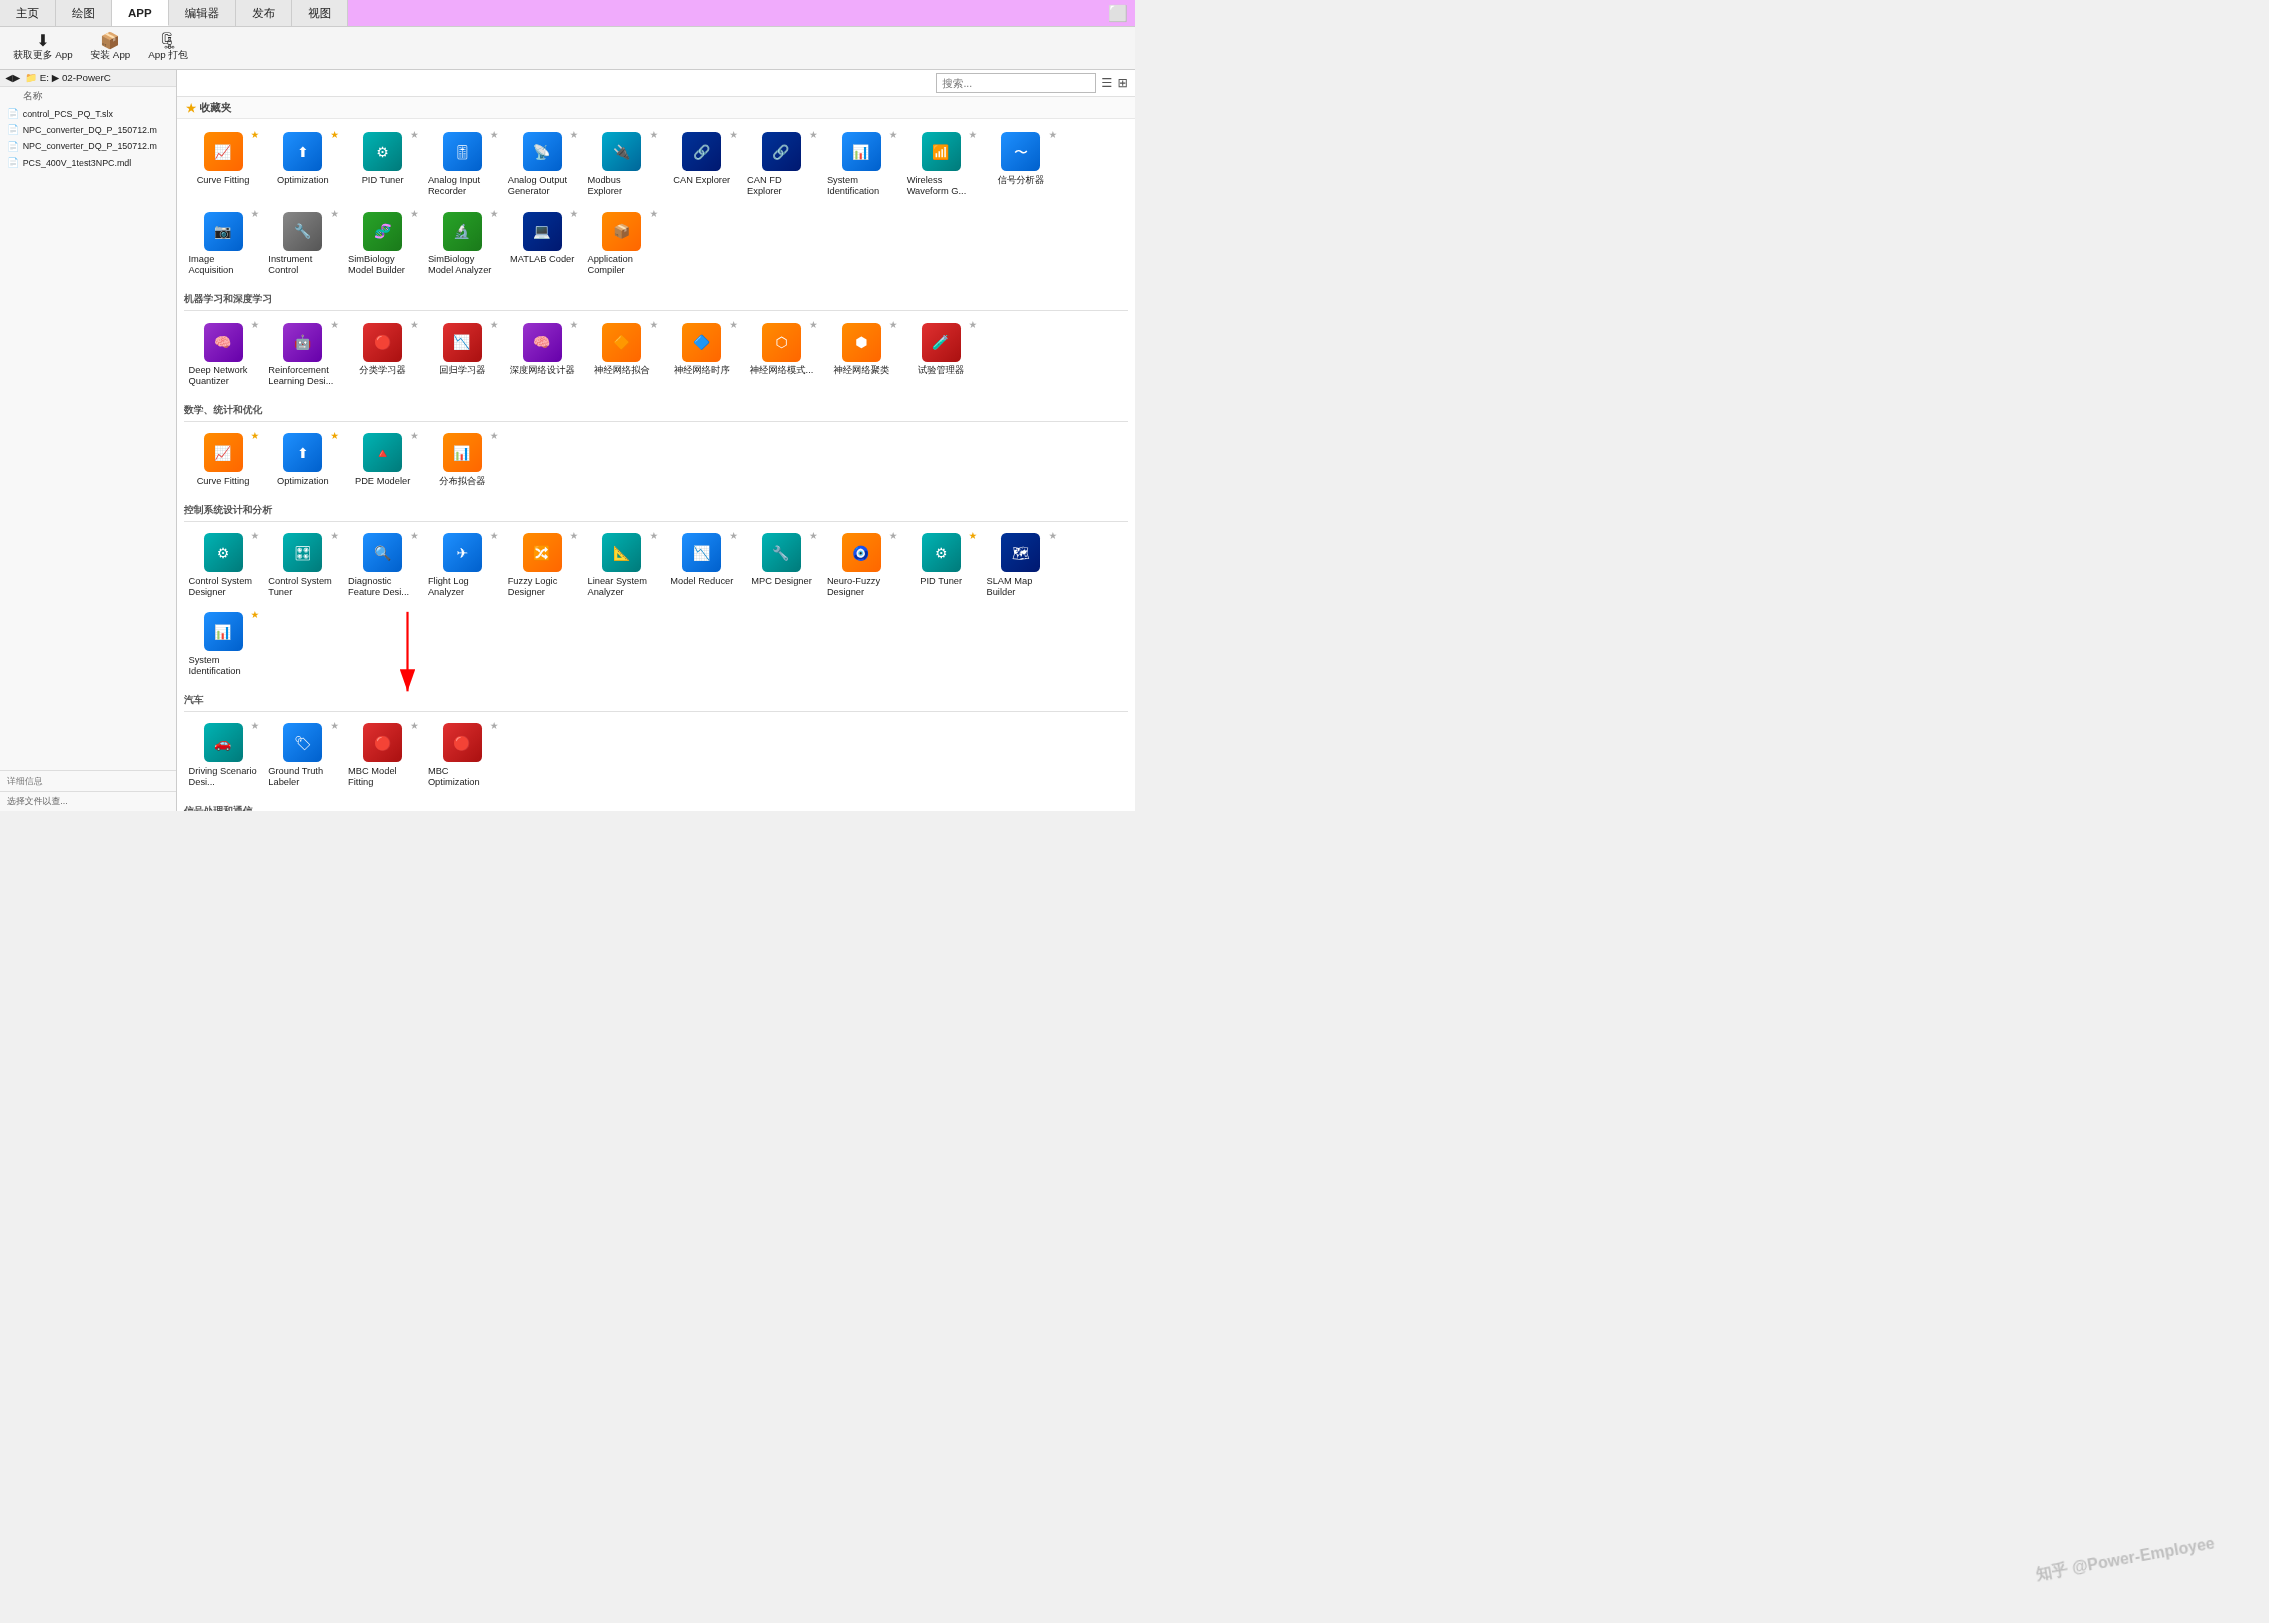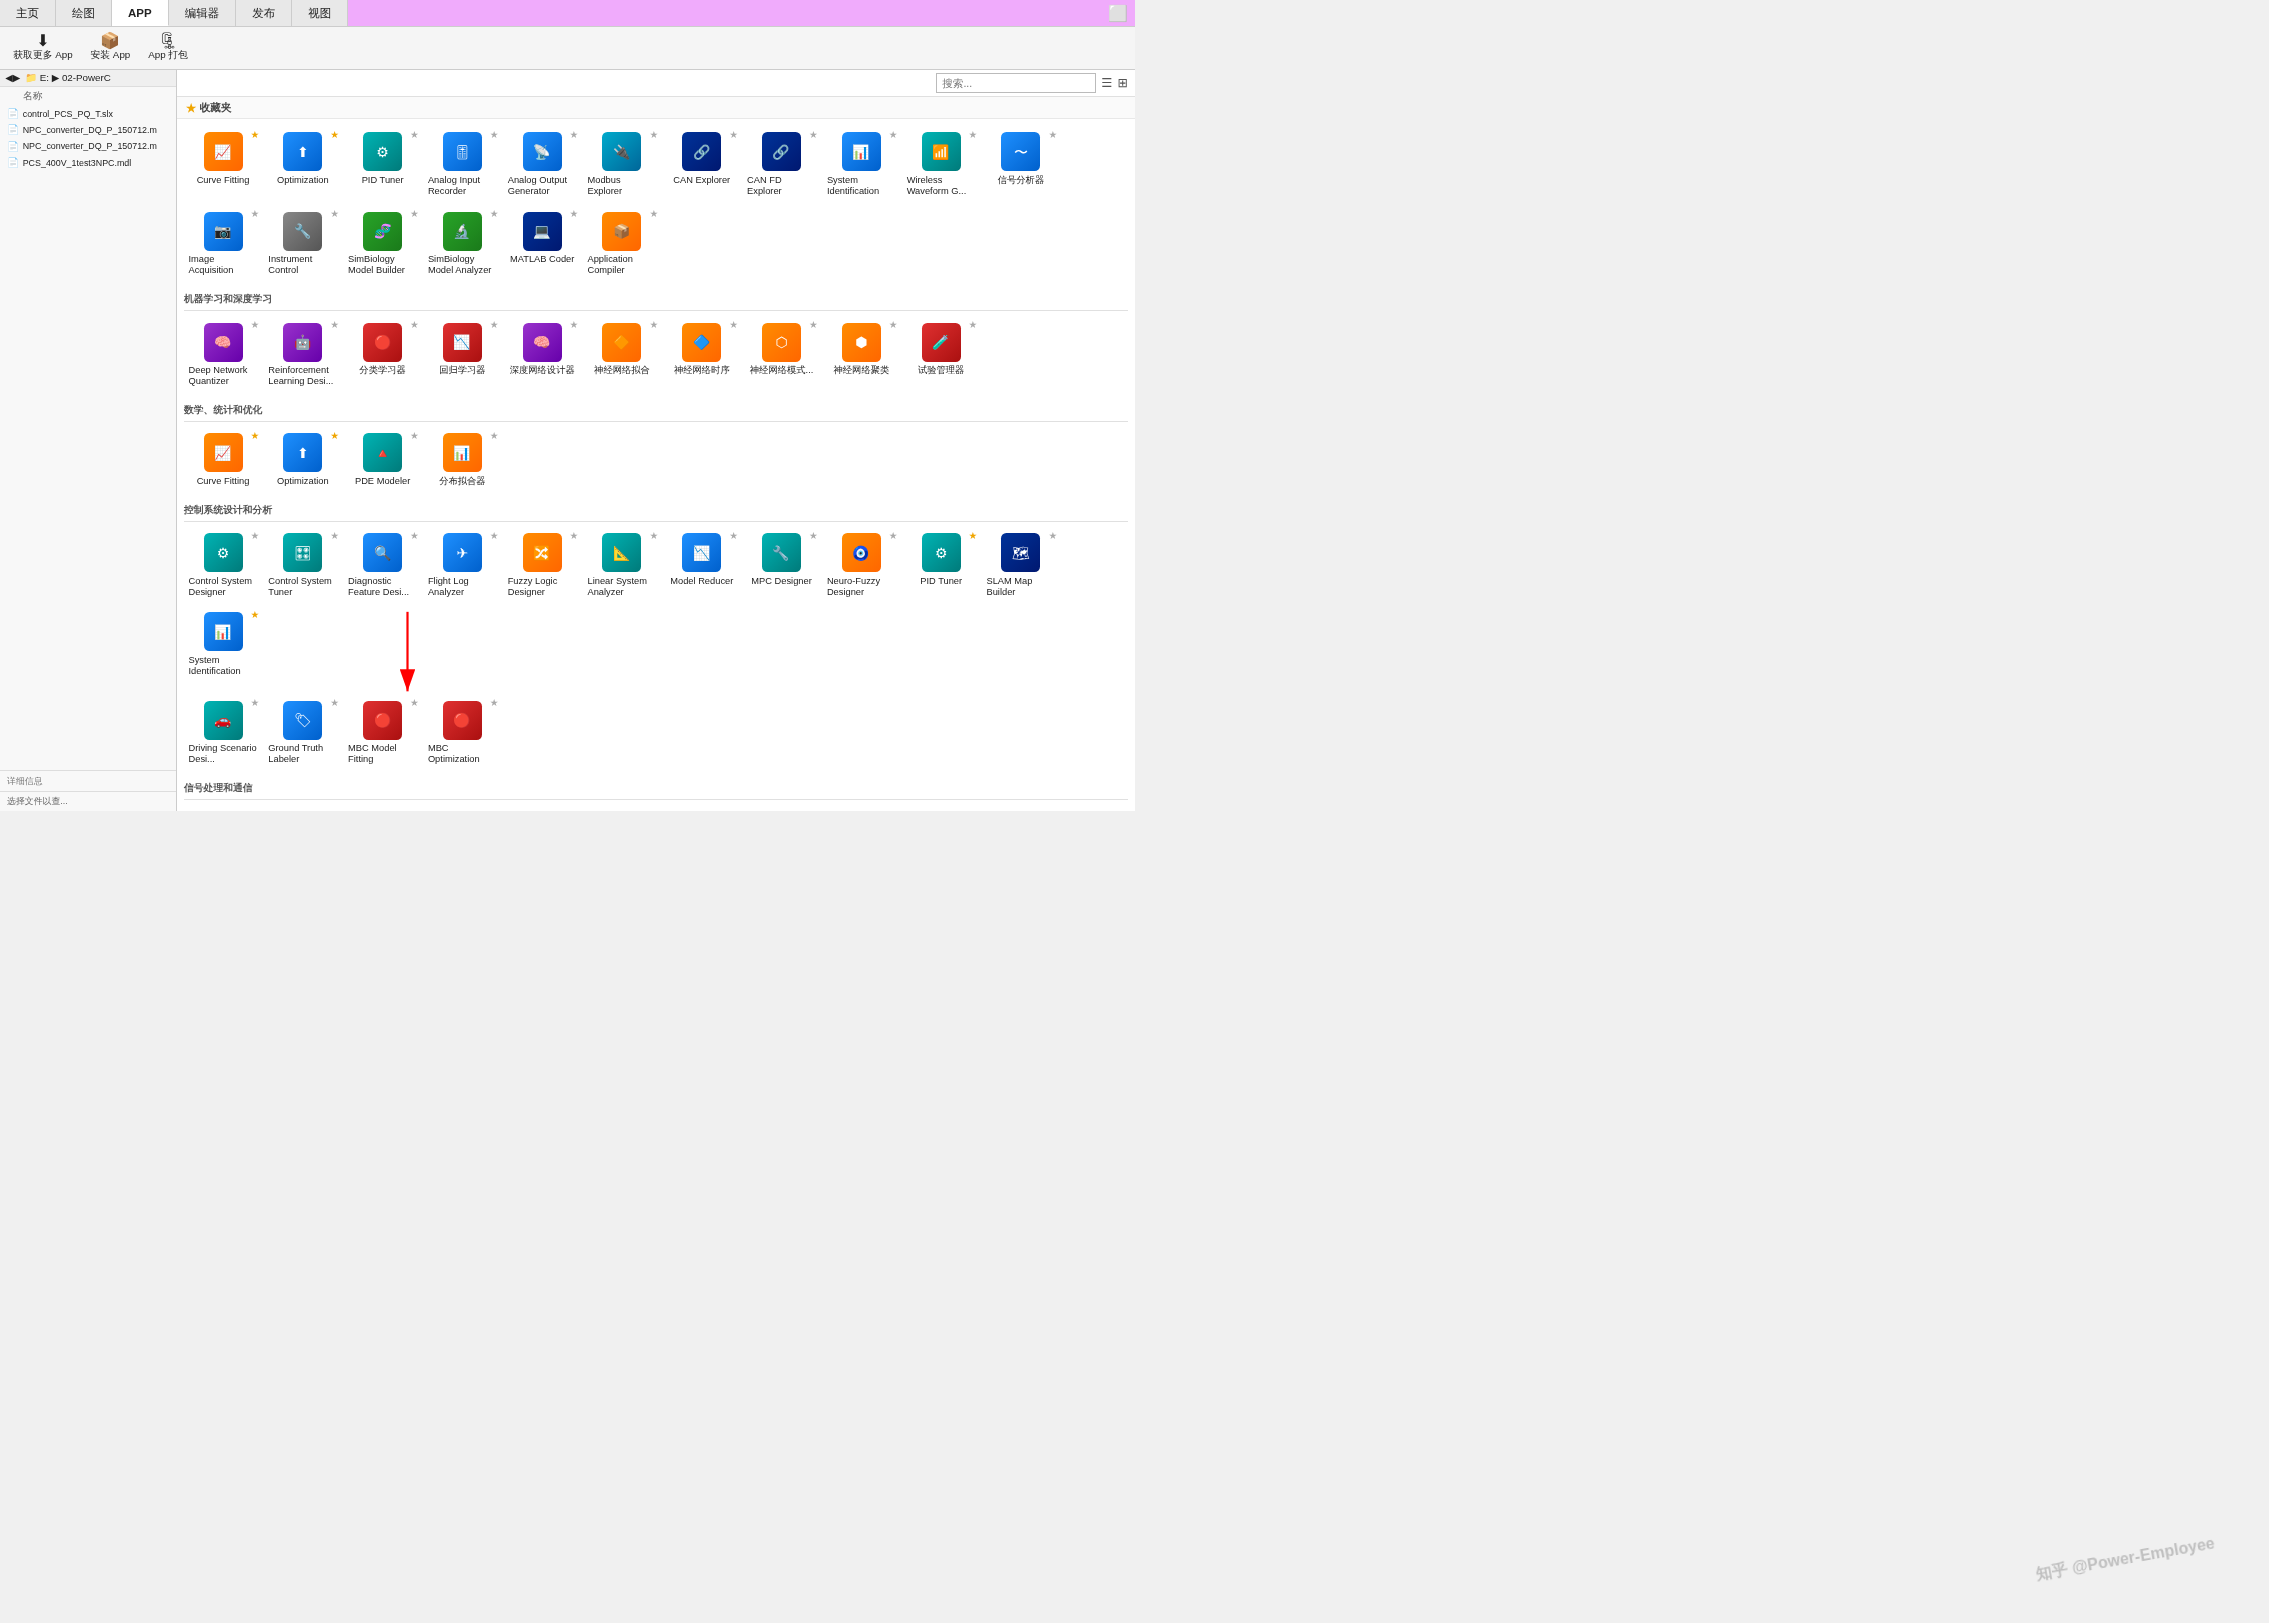--- a/index.html
+++ b/index.html
@@ -641,20 +641,21 @@
               <div class="app-icon icon-blue">
                 <span style="font-size:14px;line-height:1;">📊</span>
               </div>
               <span class="app-label">System Identification</span>
               <span class="star-badge active">★</span>
             </div>
           </div>
       </div>
 
       <div class="apps-section">
+        <div class="apps-section-title">汽车</div>
         <div class="apps-grid" id="auto-grid">
             <div class="app-item">
               <div class="app-icon icon-teal">
                 <span style="font-size:14px;line-height:1;">🚗</span>
               </div>
               <span class="app-label">Driving Scenario Desi...</span>
               <span class="star-badge">★</span>
             </div>
             <div class="app-item">
               <div class="app-icon icon-blue">

